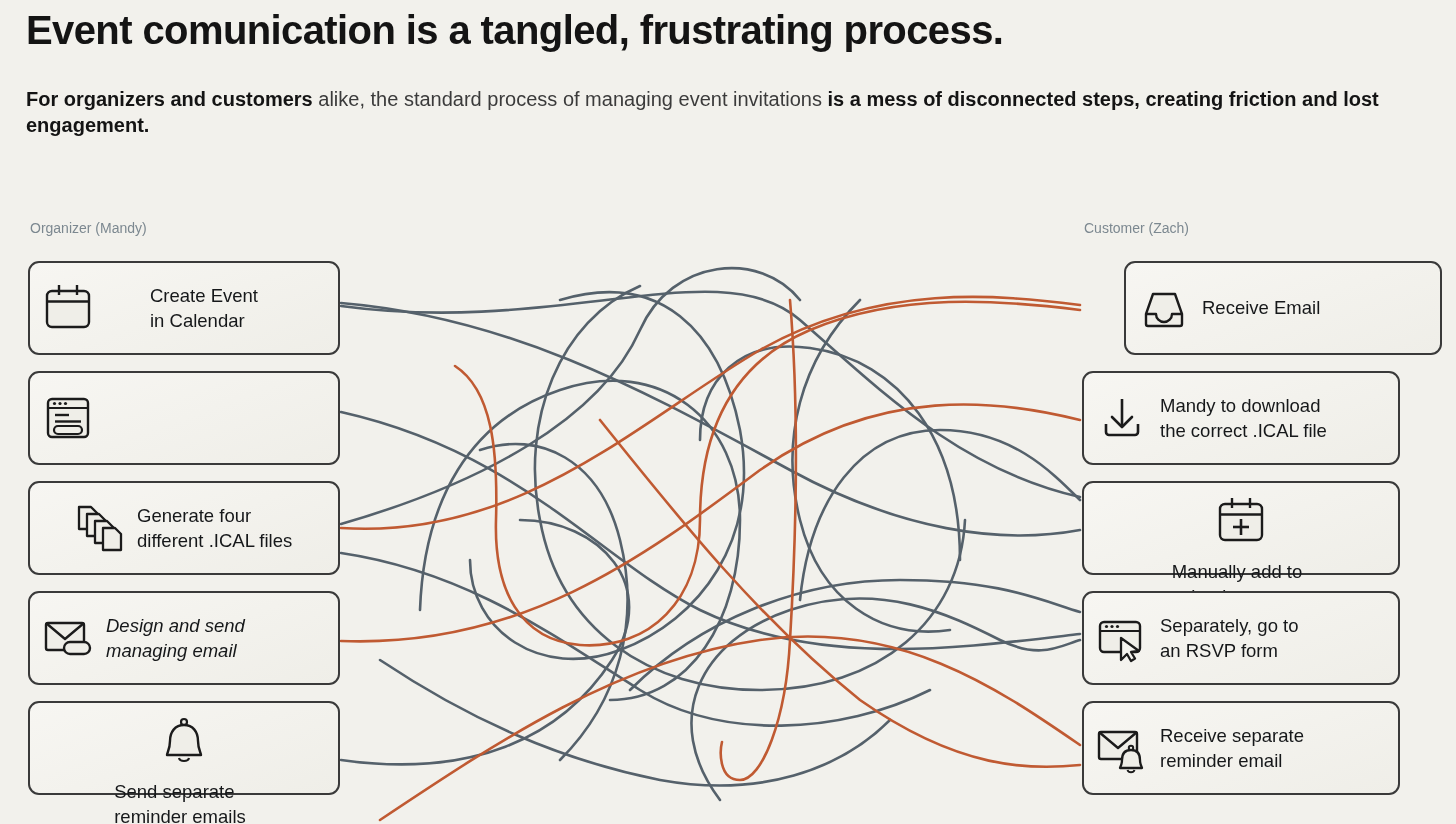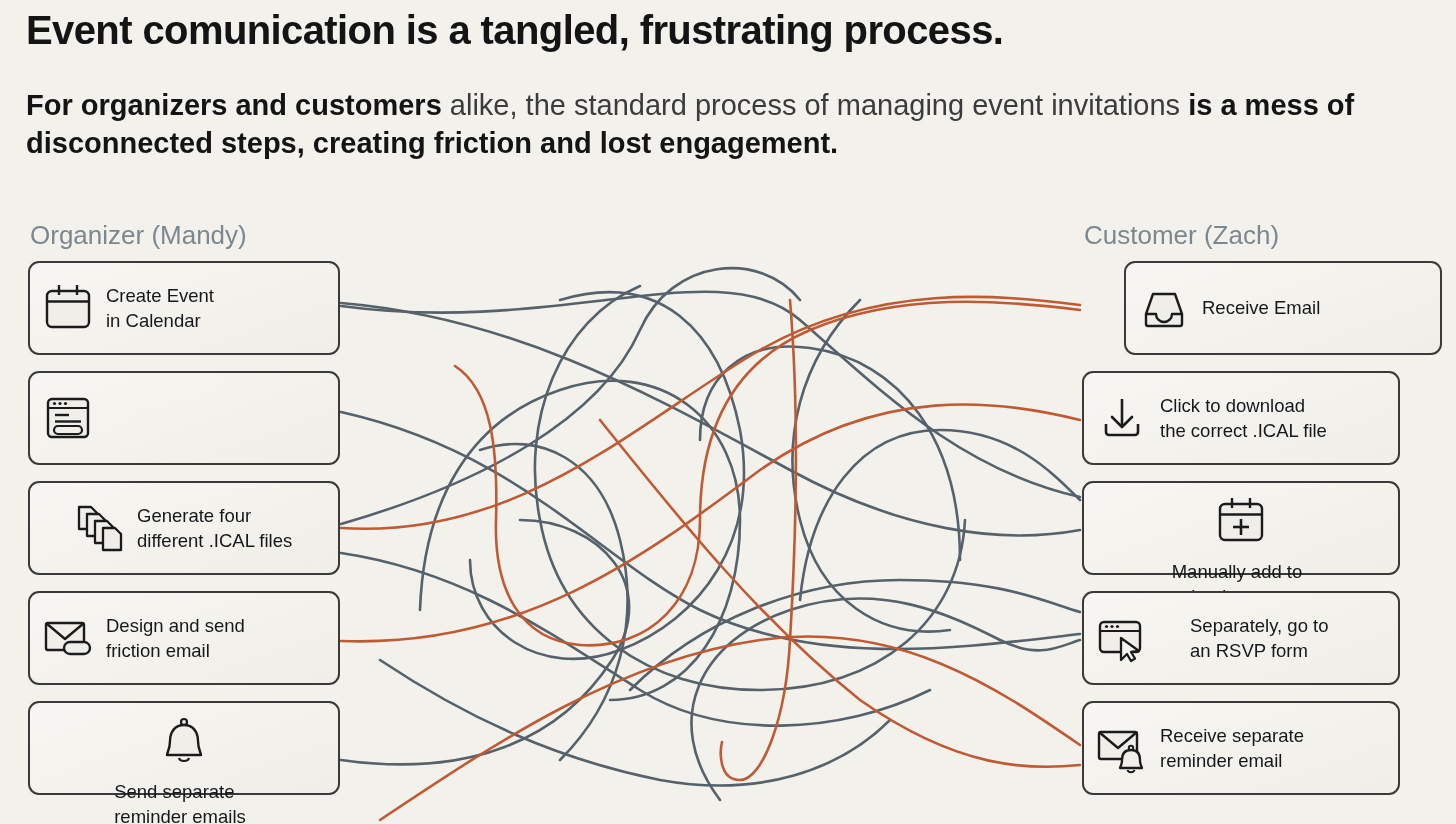--- a/index.html
+++ b/index.html
@@ -15,27 +15,27 @@
   #stage{position:relative;width:1456px;height:824px;}
 
   
   .title{
     position:absolute;left:26px;top:8px;
     font-size:40px;font-weight:700;letter-spacing:-0.6px;
     color:#141414;white-space:nowrap;
   }
   .subtitle{
     position:absolute;left:26px;top:86px;width:1390px;
-    font-size:29px;line-height:1.32;color:#3b3b3b;font-weight:400;
+    font-size:20px;line-height:1.32;color:#3b3b3b;font-weight:400;
   }
   .subtitle b{font-weight:700;color:#141414;}
 
   
   .col-label{
-    position:absolute;font-size:26px;color:#7c8890;font-weight:400;
+    position:absolute;font-size:14px;color:#7c8890;font-weight:400;
   }
   #label-left{left:30px;top:220px;}
   #label-right{left:1084px;top:220px;}
 
   
   .card{
     position:absolute;
     width:312px;height:94px;
     border:2px solid #3a3a3a;
     border-radius:11px;
@@ -48,30 +48,30 @@
   .card-icon{
     width:76px;flex:0 0 76px;
     display:flex;align-items:center;justify-content:center;
   }
   .card-text{
     font-size:18.5px;line-height:1.36;color:#16181a;
     padding-right:8px;
   }
   .card-text .l{display:block;white-space:nowrap;}
 
-  #card-l0{left:28px;top:261px;}
+  #card-l0{left:28px;top:261px;gap:44px;}
   #card-l1{left:28px;top:371px;}
   #card-l2{left:28px;top:481px;padding-left:31px;}
-  #card-l3{left:28px;top:591px;}
+  #card-l3{left:28px;top:591px;font-style:italic;}
   #card-l4{left:28px;top:701px;flex-direction:column;}
 
   #card-r0{left:1082px;top:261px;margin-left:42px;}
   #card-r1{left:1082px;top:371px;}
   #card-r2{left:1082px;top:481px;flex-direction:column;}
-  #card-r3{left:1082px;top:591px;gap:30px;}
+  #card-r3{left:1082px;top:591px;}
   #card-r4{left:1082px;top:701px;}
 
   
   #tangle{
     position:absolute;left:0;top:0;width:1456px;height:824px;
     z-index:1;pointer-events:none;
   }
   .ln{fill:none;stroke-width:2.6;stroke-linecap:round;}
   .ln.grey{stroke:#55616b;}
   .ln.orange{stroke:#c05a32;}
@@ -165,21 +165,21 @@
   <div class="card" id="card-l3">
     <div class="card-icon">
       <svg class="ic" width="58" height="56" viewBox="0 0 58 56">
         <rect x="7" y="13" width="38" height="27" rx="2" fill="#efeee8" stroke="#1b1b1b" stroke-width="2.4"></rect>
         <path d="M7,13 L26,29 L45,13" fill="none" stroke="#1b1b1b" stroke-width="2.4" stroke-linejoin="round"></path>
         <rect x="25" y="32" width="26" height="12" rx="6" fill="#efeee8" stroke="#1b1b1b" stroke-width="2.4"></rect>
       </svg>
     </div>
     <div class="card-text">
       <span class="l">Design and send</span>
-      <span class="l">friction email</span>
+      <span class="l">managing email</span>
     </div>
   </div>
 
   <div class="card" id="card-l4">
     <div class="card-icon">
       <svg class="ic" width="52" height="56" viewBox="0 0 52 56">
         <circle cx="26" cy="9" r="3" fill="#efeee8" stroke="#1b1b1b" stroke-width="2.2"></circle>
         <path d="M26,12 C17,12 12,19 12,28 C12,36 9,40 9,42 h34 c0,-2 -3,-6 -3,-14 C40,19 35,12 26,12 z" fill="#efeee8" stroke="#1b1b1b" stroke-width="2.4" stroke-linejoin="round"></path>
         <path d="M21,45 C22,49 30,49 31,45" fill="none" stroke="#1b1b1b" stroke-width="2.2"></path>
       </svg>
@@ -206,21 +206,21 @@
 
   <div class="card right" id="card-r1">
     <div class="card-icon">
       <svg class="ic" width="54" height="54" viewBox="0 0 54 54">
         <line x1="27" y1="8" x2="27" y2="34" stroke="#1b1b1b" stroke-width="2.6"></line>
         <path d="M17,26 L27,36 L37,26" fill="none" stroke="#1b1b1b" stroke-width="2.6" stroke-linejoin="round" stroke-linecap="round"></path>
         <path d="M11,33 v8 a3,3 0 0 0 3,3 h26 a3,3 0 0 0 3,-3 v-8" fill="none" stroke="#1b1b1b" stroke-width="2.6" stroke-linejoin="round"></path>
       </svg>
     </div>
     <div class="card-text">
-      <span class="l">Click to download</span>
+      <span class="l">Mandy to download</span>
       <span class="l">the correct .ICAL file</span>
     </div>
   </div>
 
   <div class="card right" id="card-r2">
     <div class="card-icon">
       <svg class="ic" width="56" height="56" viewBox="0 0 56 56">
         <rect x="7" y="11" width="42" height="36" rx="5" fill="#efeee8" stroke="#1b1b1b" stroke-width="2.4"></rect>
         <line x1="7" y1="21.5" x2="49" y2="21.5" stroke="#1b1b1b" stroke-width="2.4"></line>
         <line x1="19" y1="5" x2="19" y2="15" stroke="#1b1b1b" stroke-width="2.4"></line>

